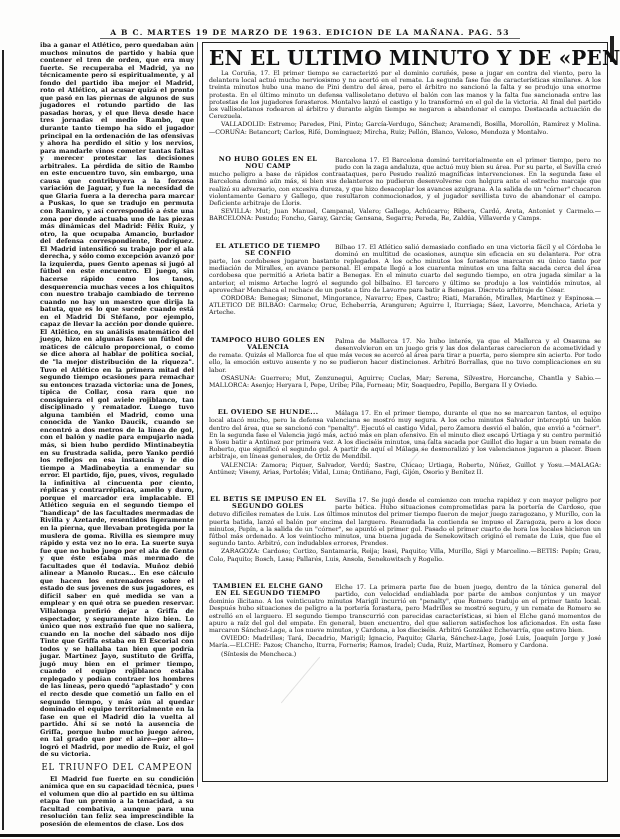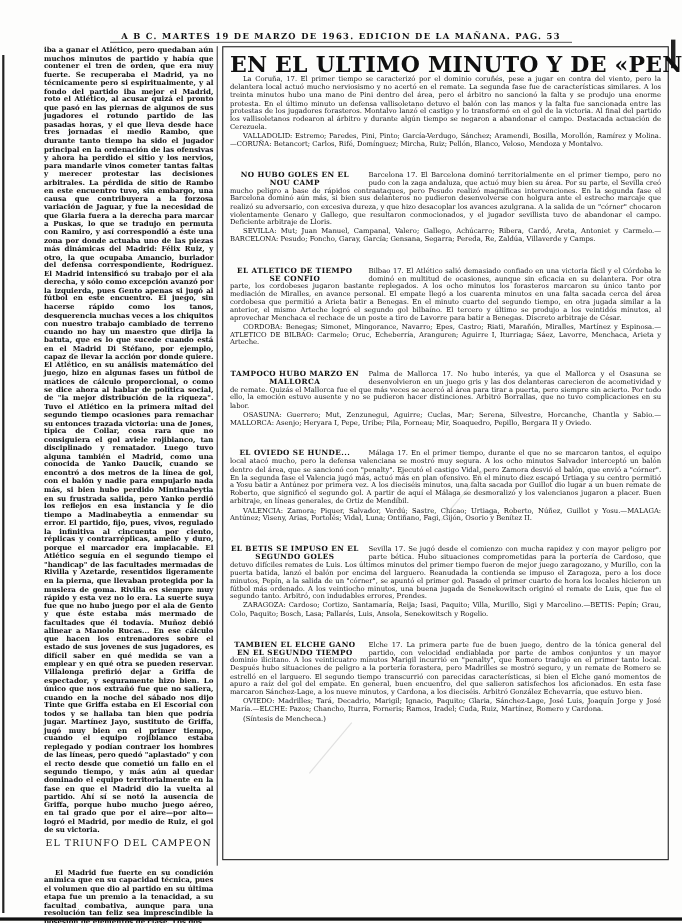--- a/index.html
+++ b/index.html
@@ -14,21 +14,21 @@
   .colsep { position:absolute; left:197px; top:42px; width:1px; height:745px; background:#444; }
   .box { position:absolute; left:202px; top:42px; width:406px; height:740px; border:1.5px solid #222; box-sizing:border-box; }
   .box-inner { position:absolute; left:6px; top:4px; right:6px; font-size:6.2px; line-height:7.2px; text-align:justify; }
   .box h1 { margin:0; font-size:20px; line-height:22px; text-align:center; font-weight:bold; letter-spacing:0.2px; white-space:nowrap; }
   .box h2 { margin:0 0 3px 0; font-size:11px; line-height:13px; text-align:center; font-weight:normal; letter-spacing:1.5px; white-space:nowrap; }
   .box p { margin:0; text-indent:12px; }
   .sec { margin-top:21px; }
   .sec-head { float:left; width:118px; font-weight:bold; font-size:6.6px; line-height:7.2px; text-align:center; margin-right:8px; letter-spacing:0.4px; }
   .sec p.lead { text-indent:0; }
   .lineup { text-indent:12px; margin-top:1px !important; }
-  .section-title { text-align:center; font-size:8.5px; font-weight:normal; letter-spacing:1px; margin:5px 0 18px 0; }
+  .section-title { text-align:center; font-size:8.5px; font-weight:normal; letter-spacing:1px; margin:5px 0 4px 0; }
   .smudge { position:absolute; width:1px; height:60px; background:#ccc; transform:rotate(40deg); opacity:0.6; }
   .bottom-rule { position:absolute; left:0; top:834px; width:620px; height:3px; background:#111; }
 </style>
 </head>
 <body>
 
 <div class="page">
   <div class="left-rule"></div>
   <div class="right-mark"></div>
 
@@ -55,21 +55,21 @@
         <p class="lineup">SEVILLA: Mut; Juan Manuel, Campanal, Valero; Gallego, Achúcarro; Ribera, Cardó, Areta, Antoniet y Carmelo.—BARCELONA: Pesudo; Foncho, Garay, García; Gensana, Segarra; Pereda, Re, Zaldúa, Villaverde y Camps.</p>
       </div>
 
       <div class="sec">
         <div class="sec-head">EL ATLETICO DE TIEMPO SE CONFIO</div>
         <p class="lead">Bilbao 17. El Atlético salió demasiado confiado en una victoria fácil y el Córdoba le dominó en multitud de ocasiones, aunque sin eficacia en su delantera. Por otra parte, los cordobeses jugaron bastante replegados. A los ocho minutos los forasteros marcaron su único tanto por mediación de Miralles, en avance personal. El empate llegó a los cuarenta minutos en una falta sacada cerca del área cordobesa que permitió a Arieta batir a Benegas. En el minuto cuarto del segundo tiempo, en otra jugada similar a la anterior, el mismo Arteche logró el segundo gol bilbaíno. El tercero y último se produjo a los veintidós minutos, al aprovechar Menchaca el rechace de un poste a tiro de Lavorre para batir a Benegas. Discreto arbitraje de César.</p>
         <p class="lineup">CORDOBA: Benegas; Simonet, Mingorance, Navarro; Epes, Castro; Riati, Marañón, Miralles, Martínez y Espinosa.—ATLETICO DE BILBAO: Carmelo; Oruc, Echeberría, Aranguren; Aguirre I, Iturriaga; Sáez, Lavorre, Menchaca, Arieta y Arteche.</p>
       </div>
 
       <div class="sec">
-        <div class="sec-head">TAMPOCO HUBO MARZO EN MALLORCA</div>
+        <div class="sec-head">TAMPOCO HUBO GOLES EN VALENCIA</div>
         <p class="lead">Palma de Mallorca 17. No hubo interés, ya que el Mallorca y el Osasuna se desenvolvieron en un juego gris y las dos delanteras carecieron de acometividad y de remate. Quizás el Mallorca fue el que más veces se acercó al área para tirar a puerta, pero siempre sin acierto. Por todo ello, la emoción estuvo ausente y no se pudieron hacer distinciones. Arbitró Borrallas, que no tuvo complicaciones en su labor.</p>
         <p class="lineup">OSASUNA: Guerrero; Mut, Zenzunegui, Aguirre; Cuclas, Mar; Serena, Silvestre, Horcanche, Chantla y Sabio.—MALLORCA: Asenjo; Heryara I, Pepe, Uribe; Pila, Forneau; Mir, Soaquedro, Pepillo, Bergara II y Oviedo.</p>
       </div>
 
       <div class="sec">
         <div class="sec-head">EL OVIEDO SE HUNDE...</div>
         <p class="lead">Málaga 17. En el primer tiempo, durante el que no se marcaron tantos, el equipo local atacó mucho, pero la defensa valenciana se mostró muy segura. A los ocho minutos Salvador interceptó un balón dentro del área, que se sancionó con "penalty". Ejecutó el castigo Vidal, pero Zamora desvió el balón, que envió a "córner". En la segunda fase el Valencia jugó más, actuó más en plan ofensivo. En el minuto diez escapó Urtiaga y su centro permitió a Yosu batir a Antúnez por primera vez. A los dieciséis minutos, una falta sacada por Guillot dio lugar a un buen remate de Roberto, que significó el segundo gol. A partir de aquí el Málaga se desmoralizó y los valencianos jugaron a placer. Buen arbitraje, en líneas generales, de Ortiz de Mendíbil.</p>
         <p class="lineup">VALENCIA: Zamora; Piquer, Salvador, Verdú; Sastre, Chicao; Urtiaga, Roberto, Núñez, Guillot y Yosu.—MALAGA: Antúnez; Viseny, Arias, Portolés; Vidal, Luna; Ontiñano, Fagi, Gijón, Osorio y Benítez II.</p>
       </div>
 

